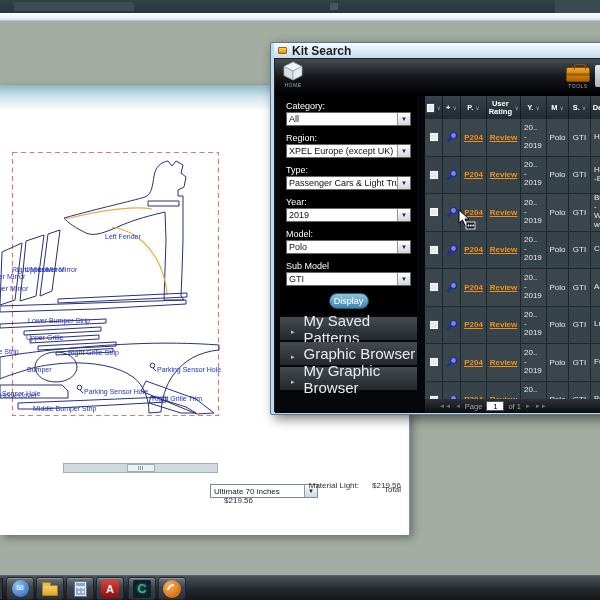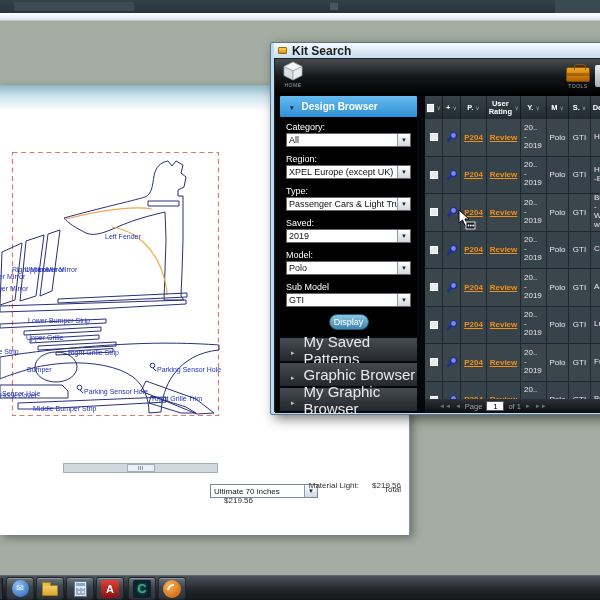--- a/index.html
+++ b/index.html
@@ -206,24 +206,20 @@
           <span class="tool-label">HOME</span>
         </div>
         <div class="tool-btn tools">
           <div class="toolbox"></div>
           <span class="tool-label">TOOLS</span>
         </div>
         <div class="tool-sliver"></div>
       </div>
       <div class="kw-body">
         <div class="left-panel">
-          <div class="db-header">
-            <span class="db-arrow"></span>
-            <span>Design Browser</span>
-          </div>
           <div class="db-form">
             <div class="fld">
               <div class="flabel">Category:</div>
               <div class="fselect">
                   <span class="fvalue">All</span>
                   <span class="dd-btn"></span>
                 </div>
             </div>
             <div class="fld">
               <div class="flabel">Region:</div>
@@ -233,21 +229,21 @@
                 </div>
             </div>
             <div class="fld">
               <div class="flabel">Type:</div>
               <div class="fselect">
                   <span class="fvalue">Passenger Cars &amp; Light Trucks</span>
                   <span class="dd-btn"></span>
                 </div>
             </div>
             <div class="fld">
-              <div class="flabel">Saved:</div>
+              <div class="flabel">Year:</div>
               <div class="fselect">
                   <span class="fvalue">2019</span>
                   <span class="dd-btn"></span>
                 </div>
             </div>
             <div class="fld">
               <div class="flabel">Model:</div>
               <div class="fselect">
                   <span class="fvalue">Polo</span>
                   <span class="dd-btn"></span>

